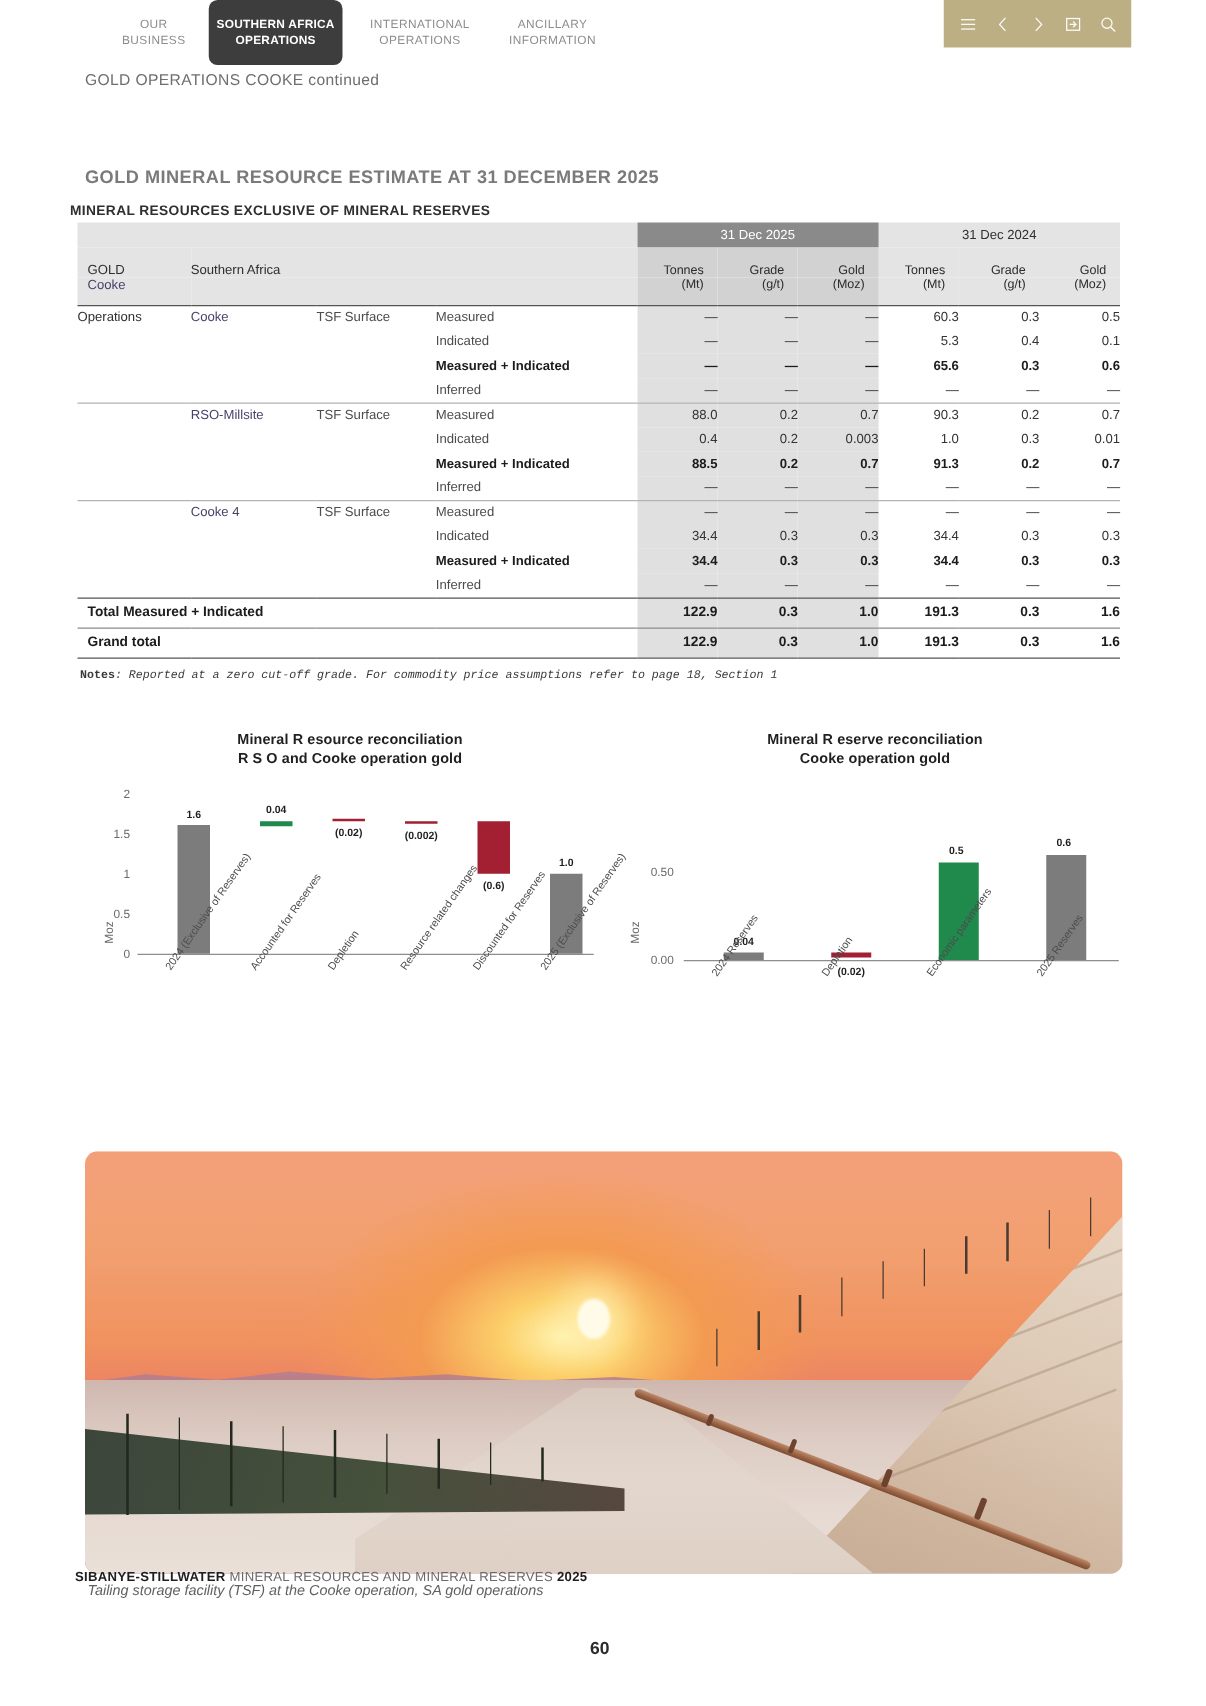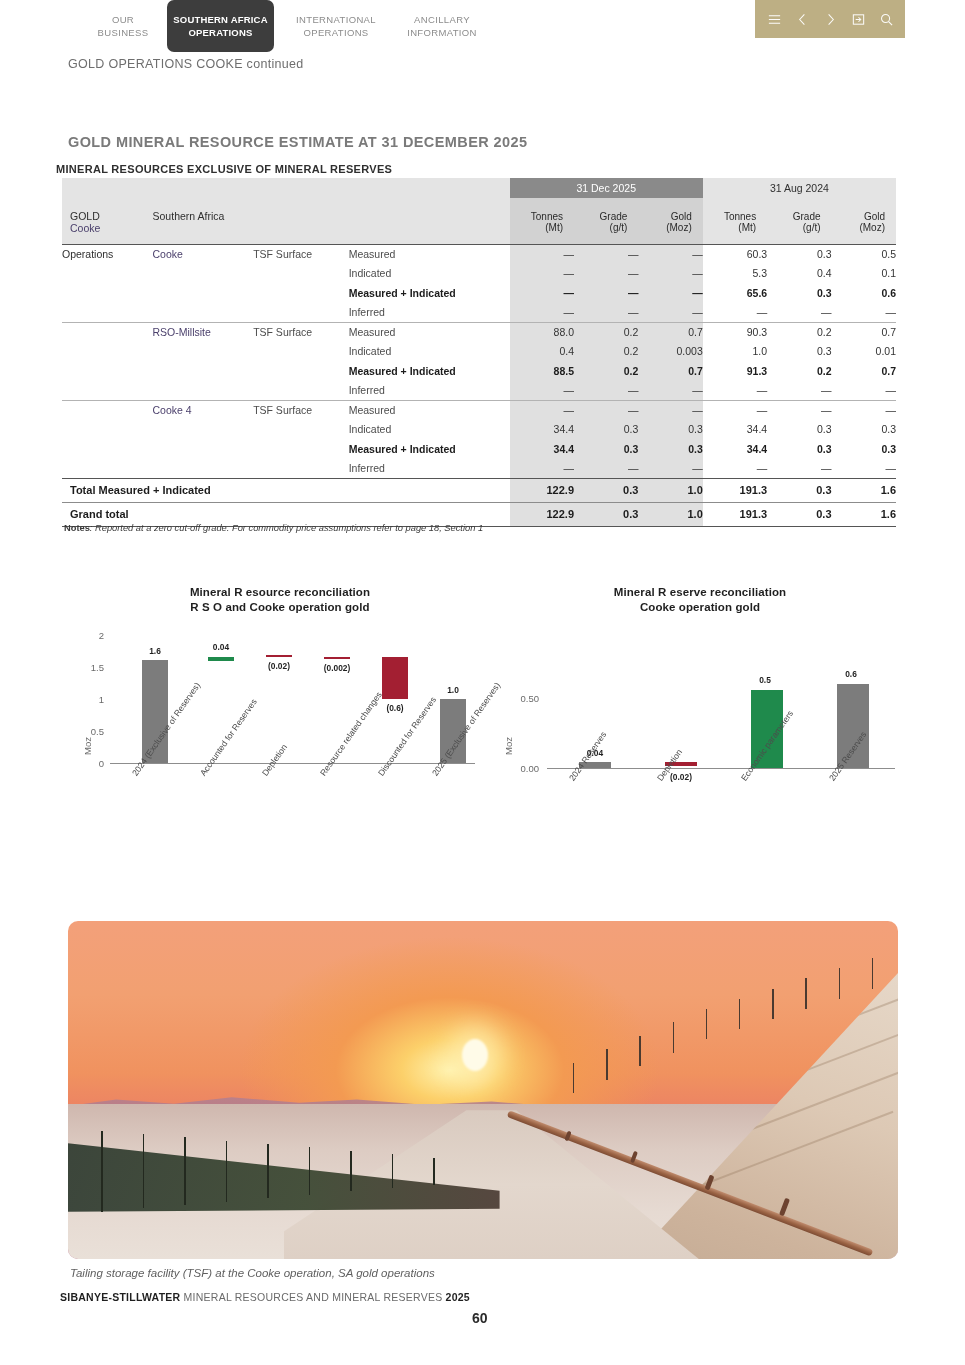--- a/index.html
+++ b/index.html
@@ -70,22 +70,22 @@
   td.num { width: 64px; text-align: right; padding-right: 11px; color: #333; }
   td.z25 { background: #e0e0e0; }
   td.z24 { background: #ffffff; }
   tr.bold-row td { font-weight: bold; color: #1c1c1c; }
   tr.grp-top td { border-top: 1px solid #b3b3b3; margin-top: 21px; }
   .rule-strong td { border-top: 1.6px solid #555; }
   .rule-med td { border-top: 1px solid #8c8c8c; }
   .rule-bot td { border-bottom: 1.6px solid #555; }
   tr.total-row td { height: 24px; font-weight: bold; color: #1c1c1c; font-size: 11px; vertical-align: middle; }
   .notes {
-    position: absolute; left: 64px; top: 523px;
-    font-size: 9.3px; font-style: italic; color: #3a3a3a;
+    position: absolute; left: 64px; top: 534px;
+    font-size: 9.3px; font-style: italic; color: #3a3a3a; font-family: Liberation Mono, monospace;
   }
   .notes b { font-style: normal; }
 
   
   .chart { position: absolute; }
   .chart-title {
     text-align: center; font-size: 11.5px; font-weight: bold; color: #1f1f1f;
     line-height: 15px; letter-spacing: .1px;
   }
   .plot { position: relative; }
@@ -159,21 +159,21 @@
     border-radius: 4px; transform-origin: left center;
   }
   .pipe-ring { position: absolute; background: #6d4330; border-radius: 2px; }
   .top-fence-post { position: absolute; width: 1.3px; background: #4a3a30; }
 
   .caption {
     position: absolute; left: 70px; top: 1267px;
     font-size: 11.5px; font-style: italic; color: #5f5f5f;
   }
   .footer {
-    position: absolute; left: 60px; top: 1291px;
+    position: absolute; left: 60px; top: 1256px;
     font-size: 10.5px; color: #6a6a6a; letter-spacing: .25px;
   }
   .footer b { color: #1f1f1f; }
   .pagenum {
     position: absolute; left: 472px; top: 1310px;
     font-size: 14px; font-weight: bold; color: #2b2b2b;
   }
 </style>
 </head>
 <body>
@@ -228,21 +228,21 @@
 
   <div class="sec-title">GOLD MINERAL RESOURCE ESTIMATE AT 31 DECEMBER 2025</div>
   <div class="sub-title">MINERAL RESOURCES EXCLUSIVE OF MINERAL RESERVES</div>
 
   <div class="tbl-wrap">
     <table class="mrt">
       <tbody>
           <tr>
         <td class="hdr-blank" colspan="4" style="height:20px;"></td>
         <td class="hdr-2025" colspan="3">31 Dec 2025</td>
-        <td class="hdr-2024" colspan="3">31 Aug 2024</td>
+        <td class="hdr-2024" colspan="3">31 Dec 2024</td>
       </tr>
       <tr>
         <td class="lbl-gold" style="height:24px; padding-left:8px; vertical-align:bottom;">GOLD</td>
         <td class="lbl-sa" colspan="3" style="vertical-align:bottom;">Southern Africa</td>
         <td class="sub25" style="padding-right:11px; vertical-align:bottom;">Tonnes</td>
         <td class="sub25" style="padding-right:11px; vertical-align:bottom;">Grade</td>
         <td class="sub25" style="padding-right:11px; vertical-align:bottom;">Gold</td>
         <td class="sub24" style="padding-right:11px; vertical-align:bottom;">Tonnes</td>
         <td class="sub24" style="padding-right:11px; vertical-align:bottom;">Grade</td>
         <td class="sub24" style="padding-right:11px; vertical-align:bottom;">Gold</td>

